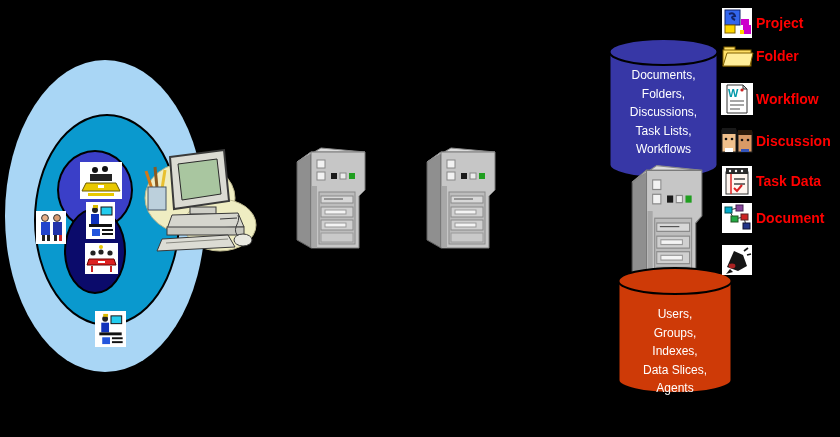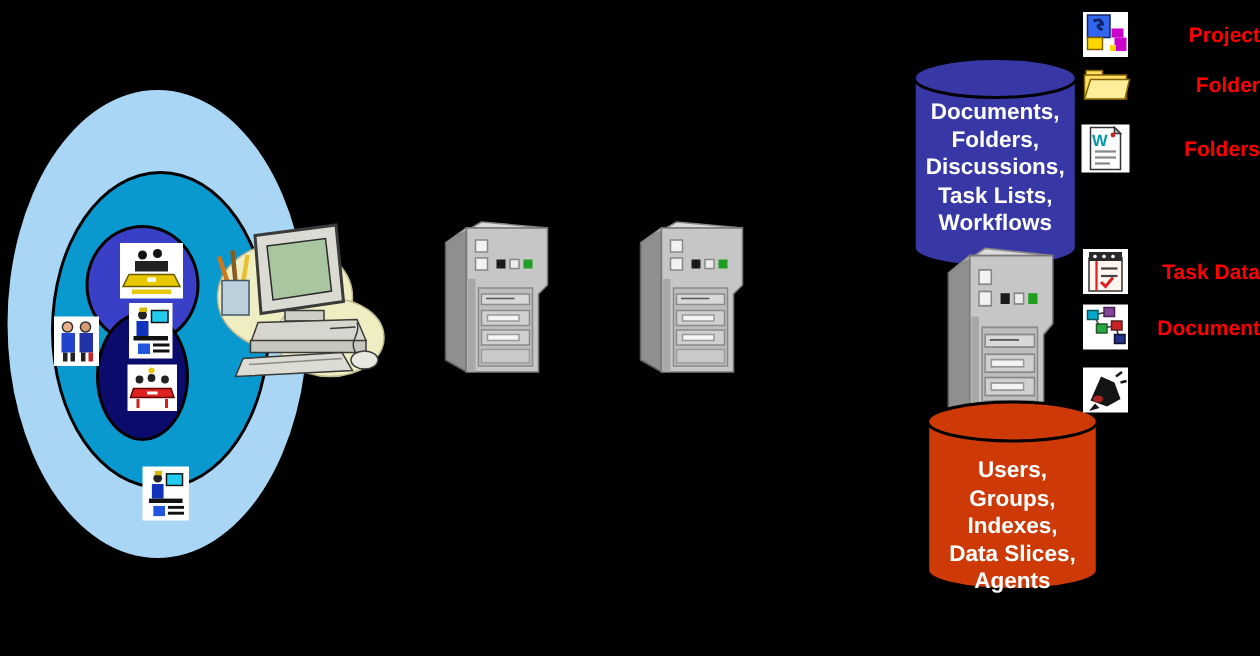--- a/index.html
+++ b/index.html
@@ -3,26 +3,26 @@
 <meta charset="utf-8">
 <style>
   html,body{margin:0;padding:0;background:#000;}
   #stage{position:relative;width:840px;height:437px;background:#000;overflow:hidden;
          font-family:"Liberation Sans",sans-serif;}
   .abs{position:absolute;}
   .ring{position:absolute;border-radius:50%;}
   .scene-icon{position:absolute;background:#fff;}
   .scene-icon svg{display:block;width:100%;height:100%;}
   .cyl-text{position:absolute;color:#fff;text-align:center;white-space:pre-line;
-            font-size:15px;line-height:18.5px;font-weight:bold;}
+            font-size:12px;line-height:18.5px;}
   .legend-row{position:absolute;left:720px;width:120px;display:flex;align-items:center;gap:2px;}
   .legend-icon{width:34px;height:34px;flex:0 0 34px;}
   .legend-icon svg{display:block;width:100%;height:100%;}
   .legend-label{flex:1;color:#FF0000;font-weight:bold;font-size:14px;line-height:15px;
-                text-align:right;}
+                text-align:left;}
 </style>
 </head>
 <body>
 
 <div id="stage">
 
   <div class="ring" style="left:5px;top:60px;width:200px;height:312px;background:#A9D6F5;"></div>
   <div class="ring" style="left:34px;top:114px;width:142px;height:208px;background:#0A99CE;border:2px solid #000;"></div>
   <div class="ring" style="left:57px;top:150px;width:72px;height:76px;background:#3A3FC8;border:2px solid #000;"></div>
   <div class="ring" style="left:64px;top:208px;width:58px;height:82px;background:#0B0B6B;border:2px solid #000;"></div>
@@ -212,23 +212,40 @@
           <rect x="1" y="1" width="32" height="32" fill="#fff"></rect>
         <polygon points="7,3 23,3 27,7 27,31 7,31" fill="#fff" stroke="#333"></polygon>
         <polygon points="23,3 23,7 27,7" fill="#ccc" stroke="#333"></polygon>
         <text x="8" y="15" font-size="11" font-weight="bold" fill="#0099AA" font-family="Liberation Sans,sans-serif">W</text>
         <circle cx="22" cy="8" r="1.6" fill="#CC2222"></circle>
         <line x1="10" y1="19" x2="24" y2="19" stroke="#888" stroke-width="1.5"></line>
         <line x1="10" y1="23" x2="24" y2="23" stroke="#888" stroke-width="1.5"></line>
         <line x1="10" y1="27" x2="20" y2="27" stroke="#888" stroke-width="1.5"></line>
       </svg>
     </span>
-    <span class="legend-label">Folders</span>
-  </div>
-
+    <span class="legend-label">Workflow</span>
+  </div>
+
+  <div class="legend-row" style="top:124px;">
+    <span class="legend-icon">
+      <svg viewBox="0 0 34 34">
+        <rect x="2" y="6" width="14" height="22" fill="#F0C08C" stroke="#222"></rect>
+        <rect x="2" y="4" width="14" height="6" fill="#191919"></rect>
+        <circle cx="6" cy="15" r="1.3" fill="#111"></circle>
+          <circle cx="12" cy="15" r="1.3" fill="#111"></circle>
+        <rect x="5" y="24" width="8" height="4" fill="#fff"></rect>
+        <rect x="18" y="8" width="14" height="20" fill="#D89A66" stroke="#222"></rect>
+        <rect x="18" y="6" width="14" height="5" fill="#2a1a0a"></rect>
+        <circle cx="22" cy="16" r="1.3" fill="#111"></circle>
+          <circle cx="28" cy="16" r="1.3" fill="#111"></circle>
+        <rect x="21" y="25" width="8" height="3" fill="#3355BB"></rect>
+      </svg>
+    </span>
+    <span class="legend-label">Discussion</span>
+  </div>
 
   <div class="legend-row" style="top:164px;">
     <span class="legend-icon">
       <svg viewBox="0 0 34 34">
           <rect x="2" y="2" width="30" height="30" fill="#fff"></rect>
         <rect x="6" y="8" width="22" height="22" fill="#FFF6F0" stroke="#333"></rect>
         <rect x="6" y="4" width="22" height="6" fill="#2a2a2a"></rect>
         <circle cx="10" cy="7" r="1.2" fill="#fff"></circle>
           <circle cx="16" cy="7" r="1.2" fill="#fff"></circle>
           <circle cx="22" cy="7" r="1.2" fill="#fff"></circle>

